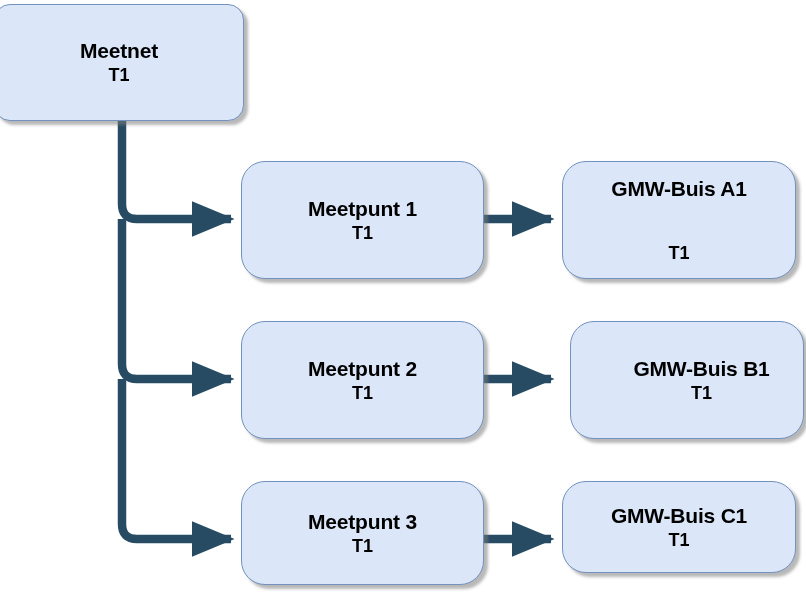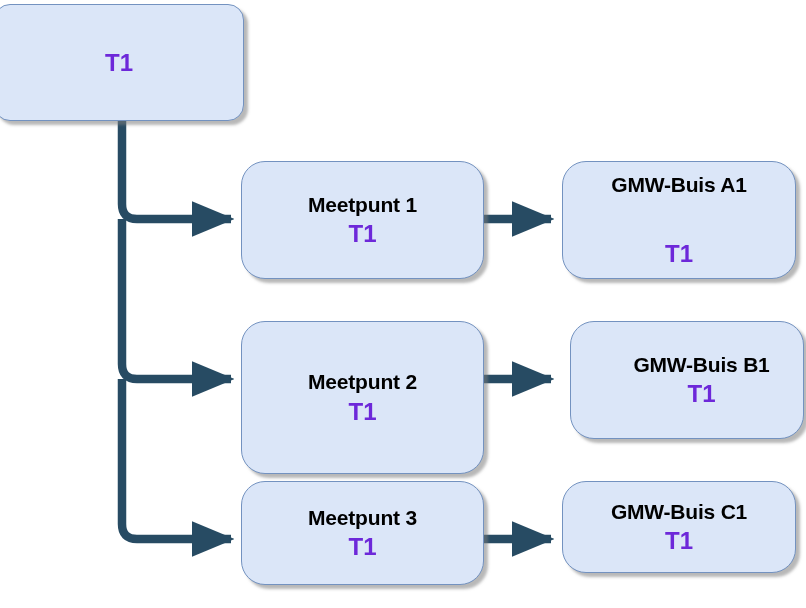--- a/index.html
+++ b/index.html
@@ -40,37 +40,37 @@
   .node-label {
     font-size: 21px;
     font-weight: bold;
     color: #000000;
     line-height: 1.3;
     text-align: center;
     letter-spacing: -0.2px;
     white-space: nowrap;
   }
   .node-sublabel {
-    font-size: 24px;
+    font-size: 18px;
     font-weight: bold;
-    color: #6d28d9;
+    color: #000000;
     line-height: 1.3;
     text-align: center;
     white-space: nowrap;
   }
   
   #node-meetnet {
     left: -6px;
     top: 4px;
     width: 250px;
     height: 117px;
     border-radius: 16px;
   }
   #node-meetpunt-1 { left: 241px; top: 161px; width: 243px; height: 118px; }
-  #node-meetpunt-2 { left: 241px; top: 321px; width: 243px; height: 153px; }
+  #node-meetpunt-2 { left: 241px; top: 321px; width: 243px; height: 118px; }
   #node-meetpunt-3 { left: 241px; top: 481px; width: 243px; height: 104px; }
   #node-gmw-a1 { left: 562px; top: 161px; width: 234px; height: 118px; gap: 40px; }
   #node-gmw-b1 { left: 570px; top: 321px; width: 234px; height: 118px; padding-left: 29px; }
   #node-gmw-c1 { left: 562px; top: 481px; width: 234px; height: 92px; }
 </style>
 </head>
 <body>
 
 <div id="diagram-canvas">
 
@@ -88,20 +88,21 @@
     <path d="M122,379 L122,524 Q122,539 137,539 L231,539" fill="none" stroke="#274b63" stroke-width="8.5" stroke-linecap="butt" marker-end="url(#arrowhead)"></path>
 
     <path d="M484,219 L551,219" fill="none" stroke="#274b63" stroke-width="8.5" stroke-linecap="butt" marker-end="url(#arrowhead)"></path>
 
     <path d="M484,379 L551,379" fill="none" stroke="#274b63" stroke-width="8.5" stroke-linecap="butt" marker-end="url(#arrowhead)"></path>
 
     <path d="M484,539 L551,539" fill="none" stroke="#274b63" stroke-width="8.5" stroke-linecap="butt" marker-end="url(#arrowhead)"></path>
   </svg>
 
   <div class="node" id="node-meetnet">
+    <div class="node-label">Meetnet</div>
     <div class="node-sublabel">T1</div>
   </div>
 
   <div class="node" id="node-meetpunt-1">
     <div class="node-label">Meetpunt 1</div>
     <div class="node-sublabel">T1</div>
   </div>
 
   <div class="node" id="node-meetpunt-2">
     <div class="node-label">Meetpunt 2</div>

